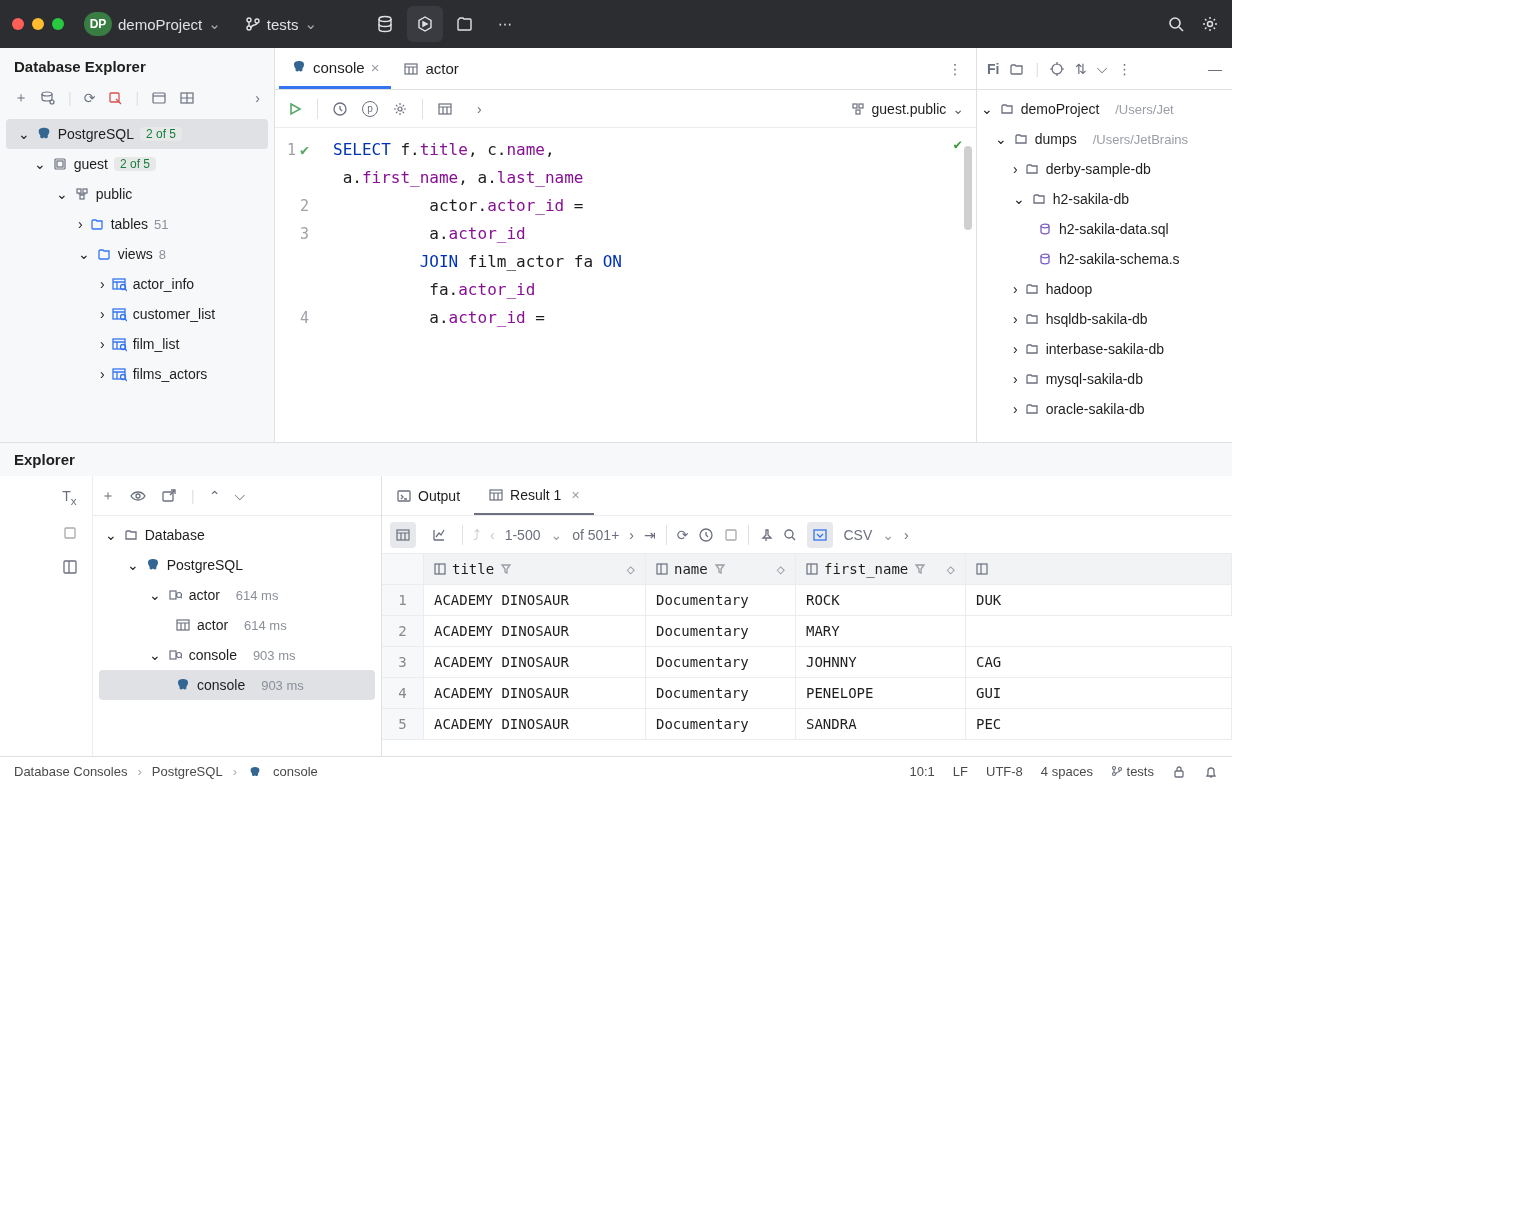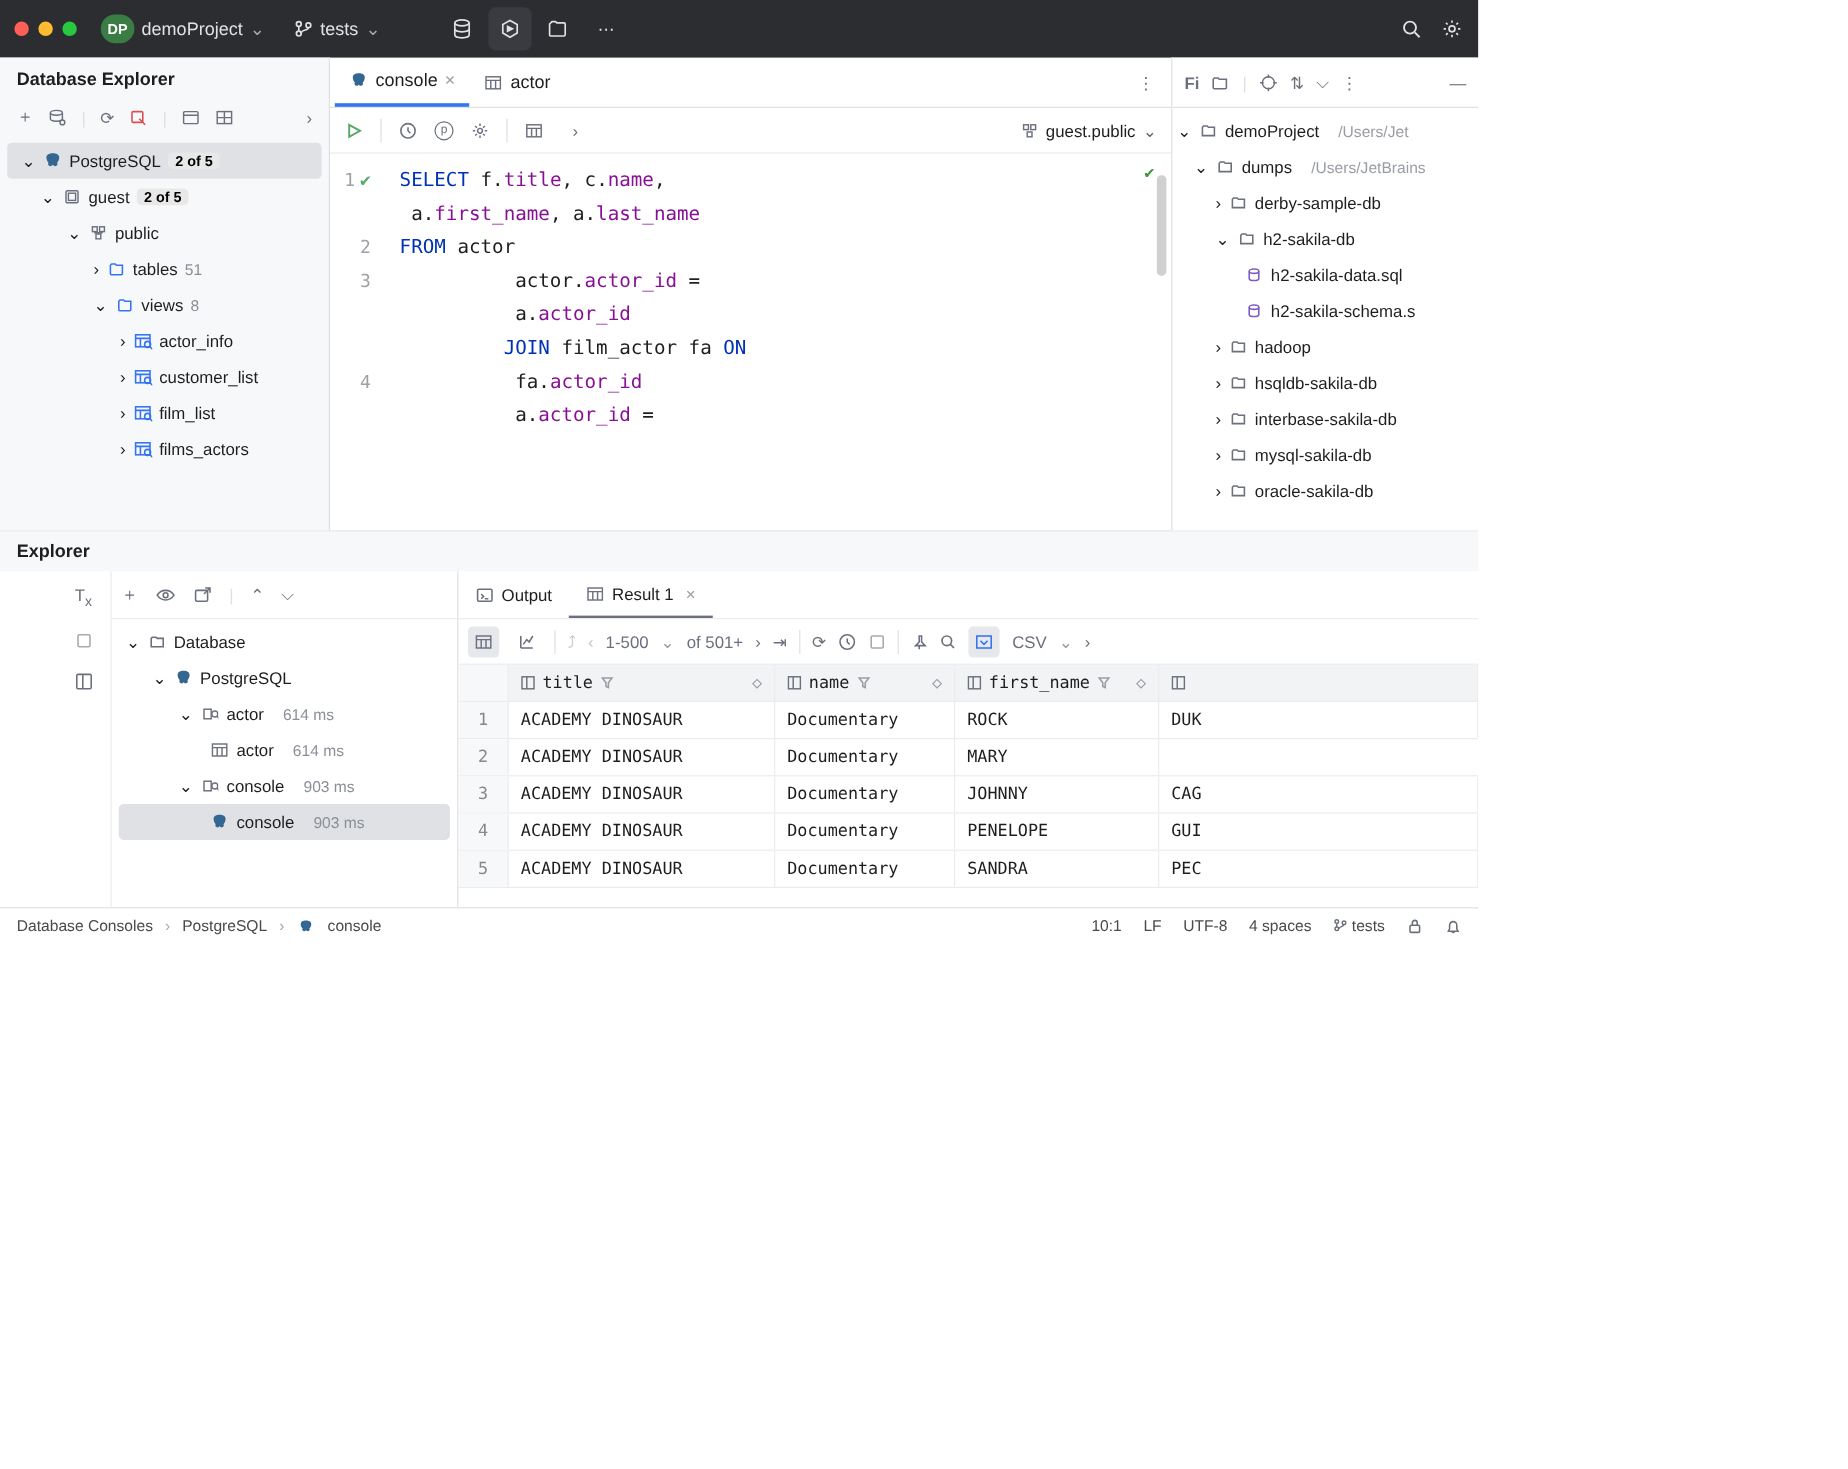--- a/index.html
+++ b/index.html
@@ -22,21 +22,21 @@
 
 .main { display: flex; height: 394px; }
 
 
 .left { width: 275px; border-right: 1px solid #e0e0e0; background: #f7f8fa; display: flex; flex-direction: column; }
 .panel-title { padding: 10px 14px; font-size: 15px; font-weight: 600; }
 .left-tb { display: flex; gap: 12px; padding: 4px 14px 8px; align-items: center; color: #6c707e; }
 .tree { padding: 4px 0; overflow: hidden; }
 .row { display: flex; align-items: center; height: 30px; padding-left: 12px; gap: 6px; cursor: pointer; }
 .row.sel { background: #dfe1e5; border-radius: 4px; margin: 0 6px; }
-.badge { background: #e8e8e8; border-radius: 4px; padding: 0 6px; font-size: 12px; color: #000000; font-weight: bold; }
+.badge { background: #e8e8e8; border-radius: 4px; padding: 0 6px; font-size: 12px; color: #15803d; }
 .cnt { color: #8a8f99; font-size: 13px; }
 .ic { width: 16px; height: 16px; display: inline-flex; align-items: center; justify-content: center; flex-shrink: 0; }
 
 
 .center { flex: 1; display: flex; flex-direction: column; min-width: 0; }
 .tabs { display: flex; align-items: center; height: 42px; border-bottom: 1px solid #e0e0e0; padding: 0 4px; }
 .tab { display: flex; align-items: center; gap: 6px; padding: 0 12px; height: 100%; font-size: 15px; cursor: pointer; }
 .tab.active { border-bottom: 3px solid #3574f0; }
 .tabs-rt { margin-left: auto; padding: 0 10px; color: #6c707e; cursor: pointer; }
 .ed-tb { display: flex; align-items: center; height: 38px; padding: 0 12px; gap: 14px; color: #6c707e; border-bottom: 1px solid #ebecf0; }
@@ -373,21 +373,20 @@
             <span>3</span>
           </div>
         <div class="gut-line" style="height:56px;"></div>
         <div class="gut-line">
             <span>4</span>
           </div>
       </div>
       <div class="code">
         <div><span class="kw">SELECT</span><span> f.</span><span class="fld">title</span><span>, c.</span><span class="fld">name</span><span>,</span></div>
         <div>&nbsp;<span>a.</span><span class="fld">first_name</span><span>, a.</span><span class="fld">last_name</span></div>
-        <div><span class="kw">FROM</span><span> actor</span></div>
         <div>&nbsp;&nbsp;&nbsp;&nbsp;&nbsp;&nbsp;&nbsp;&nbsp;&nbsp;&nbsp;<span>actor.</span><span class="fld">actor_id</span><span> =</span></div>
         <div>&nbsp;&nbsp;&nbsp;&nbsp;&nbsp;&nbsp;&nbsp;&nbsp;&nbsp;&nbsp;<span>a.</span><span class="fld">actor_id</span></div>
         <div>&nbsp;&nbsp;&nbsp;&nbsp;&nbsp;&nbsp;&nbsp;&nbsp;&nbsp;<span class="kw">JOIN</span><span> film_actor fa </span><span class="kw">ON</span></div>
         <div>&nbsp;&nbsp;&nbsp;&nbsp;&nbsp;&nbsp;&nbsp;&nbsp;&nbsp;&nbsp;<span>fa.</span><span class="fld">actor_id</span></div>
         <div>&nbsp;&nbsp;&nbsp;&nbsp;&nbsp;&nbsp;&nbsp;&nbsp;&nbsp;&nbsp;<span>a.</span><span class="fld">actor_id</span><span> =</span></div>
       </div>
       <div class="ok-check">✔</div>
       <div class="vscroll"></div>
     </div>
   </div>

